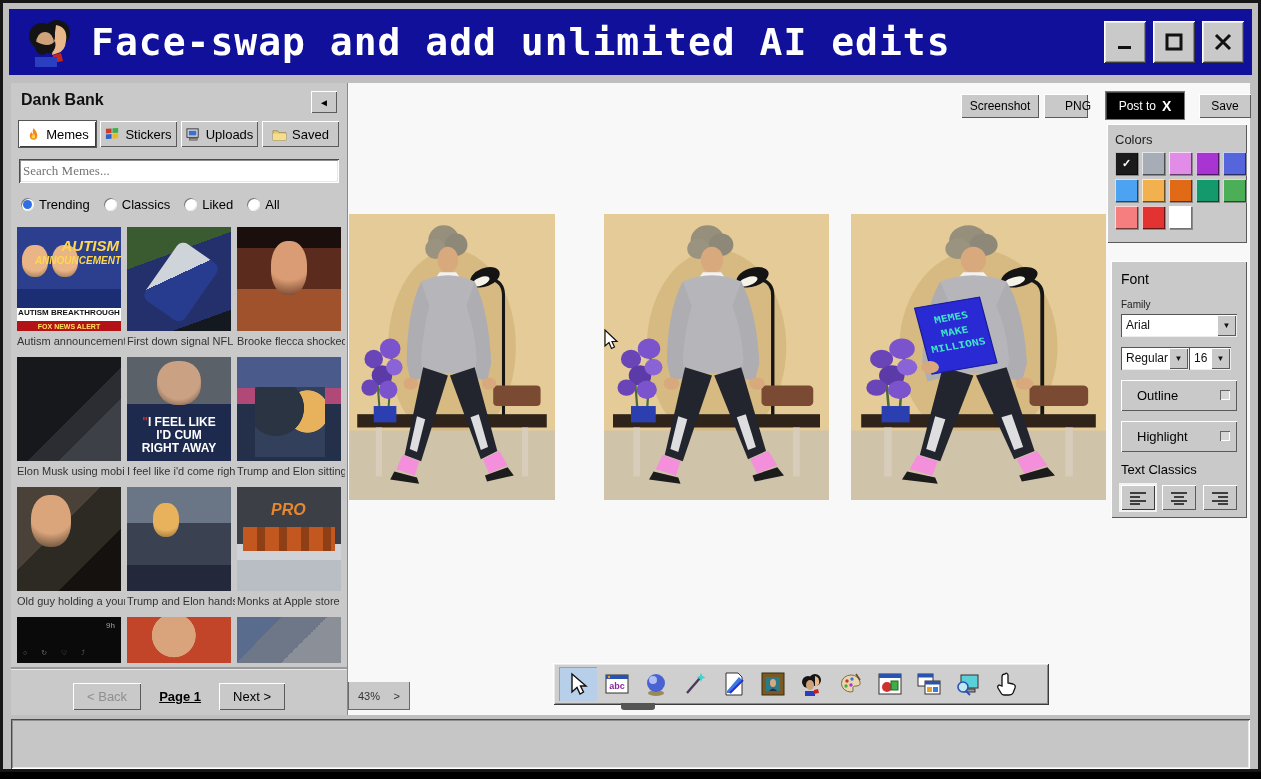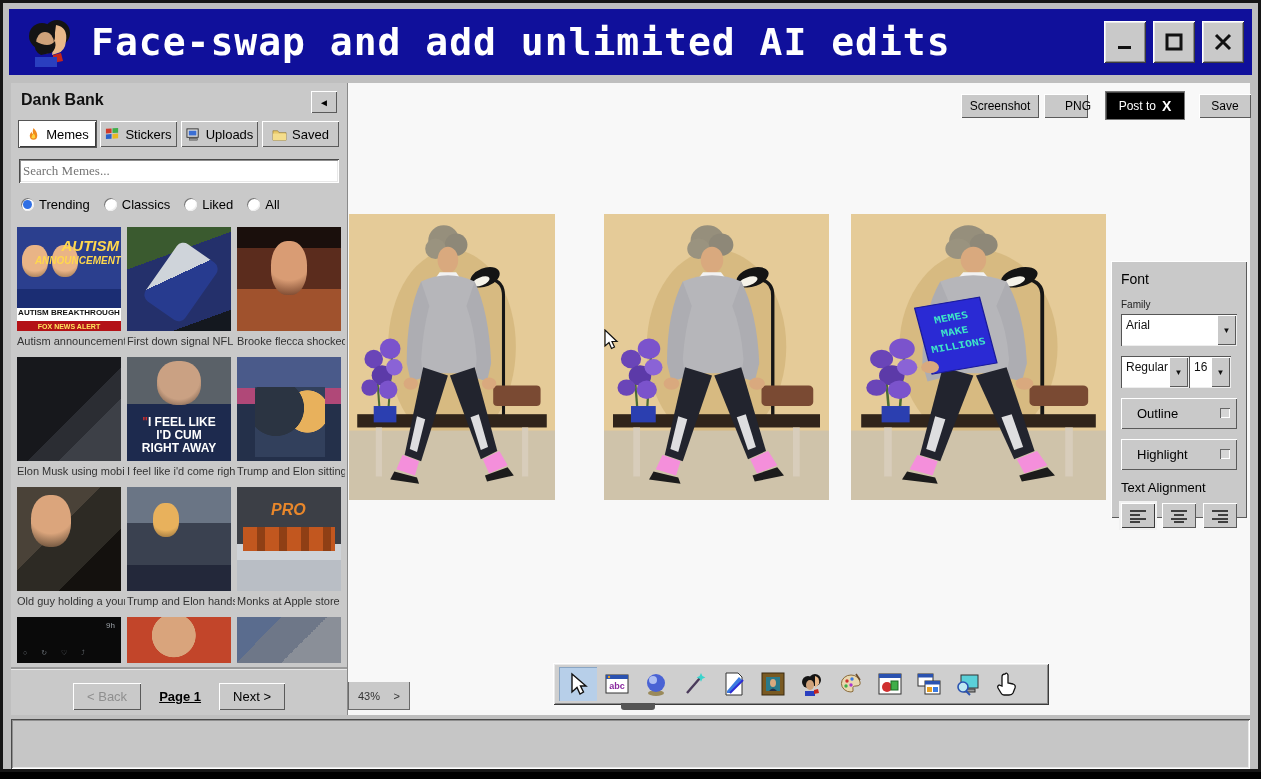--- a/index.html
+++ b/index.html
@@ -156,21 +156,21 @@
   .swatch { width:23px; height:23px; cursor:pointer;
             box-shadow: inset 1px 1px 0 rgba(255,255,255,.7), inset -1px -1px 0 rgba(0,0,0,.55),
             1px 1px 0 #8a8a8a; display:flex; align-items:center; justify-content:center; }
   .swatch .chk { color:#fff; font-size:11px; font-weight:bold; }
 
   
   #font-panel { position:absolute; left:1108px; top:258px; width:136px; height:257px;
                 background:#c9c9c9; padding:10px 10px; }
   #font-title { font-size:14px; margin-bottom:12px; }
   .small-label { font-size:10px; color:#222; margin-bottom:4px; }
-  .selectbox { position:relative; background:#fff; height:32px; margin-bottom:10px;
+  .selectbox { position:relative; background:#fff; height:23px; margin-bottom:10px;
                box-shadow:inset 1px 1px 0 #555, inset -1px -1px 0 #eee; cursor:pointer;padding-left:8px; }
   .selectbox .val { position:absolute; left:5px; top:4px; font-size:12px; color:#111; }
   .select-arrow { position:absolute; right:1px; top:1px; bottom:1px; width:19px;
                   background:#c9c9c9; display:flex; align-items:center; justify-content:center;
                   font-size:8px; color:#111; }
   #font-style-row { display:flex; gap:0; }
   #font-style-select { width:68px; }
   #font-size-select { width:42px; }
   .toggle-btn { position:relative; height:31px; background:#c9c9c9; margin-bottom:10px;
                 font-size:13px; display:flex; align-items:center; padding-left:16px;
@@ -513,20 +513,40 @@
   <div id="png-group" class="raised-thin">
     <span id="png-box"></span>
     <span>PNG</span>
   </div>
   <div class="tr-btn" id="btn-post">
     <span>Post to</span>
     <span class="xglyph">X</span>
   </div>
   <div class="tr-btn raised-thin" id="btn-save">Save</div>
 
+  <div id="colors-panel" class="raised-thin">
+    <div id="colors-title">Colors</div>
+    <div id="swatches">
+      <div class="swatch" style="background-color: rgb(27, 27, 27);">
+        <span class="chk">✓</span>
+      </div>
+      <div class="swatch" style="background-color: rgb(166, 173, 183);"></div>
+      <div class="swatch" style="background-color: rgb(225, 141, 232);"></div>
+      <div class="swatch" style="background-color: rgb(168, 53, 210);"></div>
+      <div class="swatch" style="background-color: rgb(85, 102, 221);"></div>
+      <div class="swatch" style="background-color: rgb(75, 163, 242);"></div>
+      <div class="swatch" style="background-color: rgb(242, 176, 78);"></div>
+      <div class="swatch" style="background-color: rgb(225, 106, 23);"></div>
+      <div class="swatch" style="background-color: rgb(19, 153, 107);"></div>
+      <div class="swatch" style="background-color: rgb(76, 174, 87);"></div>
+      <div class="swatch" style="background-color: rgb(246, 126, 126);"></div>
+      <div class="swatch" style="background-color: rgb(226, 50, 50);"></div>
+      <div class="swatch" style="background-color: rgb(255, 255, 255);"></div>
+    </div>
+  </div>
 
   <div id="font-panel" class="raised-thin">
     <div id="font-title">Font</div>
     <div class="small-label">Family</div>
     <div class="selectbox">
       <span class="val">Arial</span>
       <span class="select-arrow raised-thin">▼</span>
     </div>
     <div id="font-style-row">
       <div class="selectbox" id="font-style-select">
@@ -539,21 +559,21 @@
       </div>
     </div>
     <div class="toggle-btn raised-thin">
       <span>Outline</span>
       <span class="toggle-check"></span>
     </div>
     <div class="toggle-btn raised-thin">
       <span>Highlight</span>
       <span class="toggle-check"></span>
     </div>
-    <div id="align-label">Text Alignment</div>
+    <div id="align-label">Text Classics</div>
     <div id="align-row">
       <div class="align-btn raised-thin active">
         <svg width="18" height="14">
           <path d="M1 2 h16 M1 6 h10 M1 10 h16 M1 13 h10" stroke="#111" stroke-width="1.6"></path>
           </svg>
       </div>
       <div class="align-btn raised-thin">
         <svg width="18" height="14">
           <path d="M1 2 h16 M4 6 h10 M1 10 h16 M4 13 h10" stroke="#111" stroke-width="1.6"></path>
           </svg>

